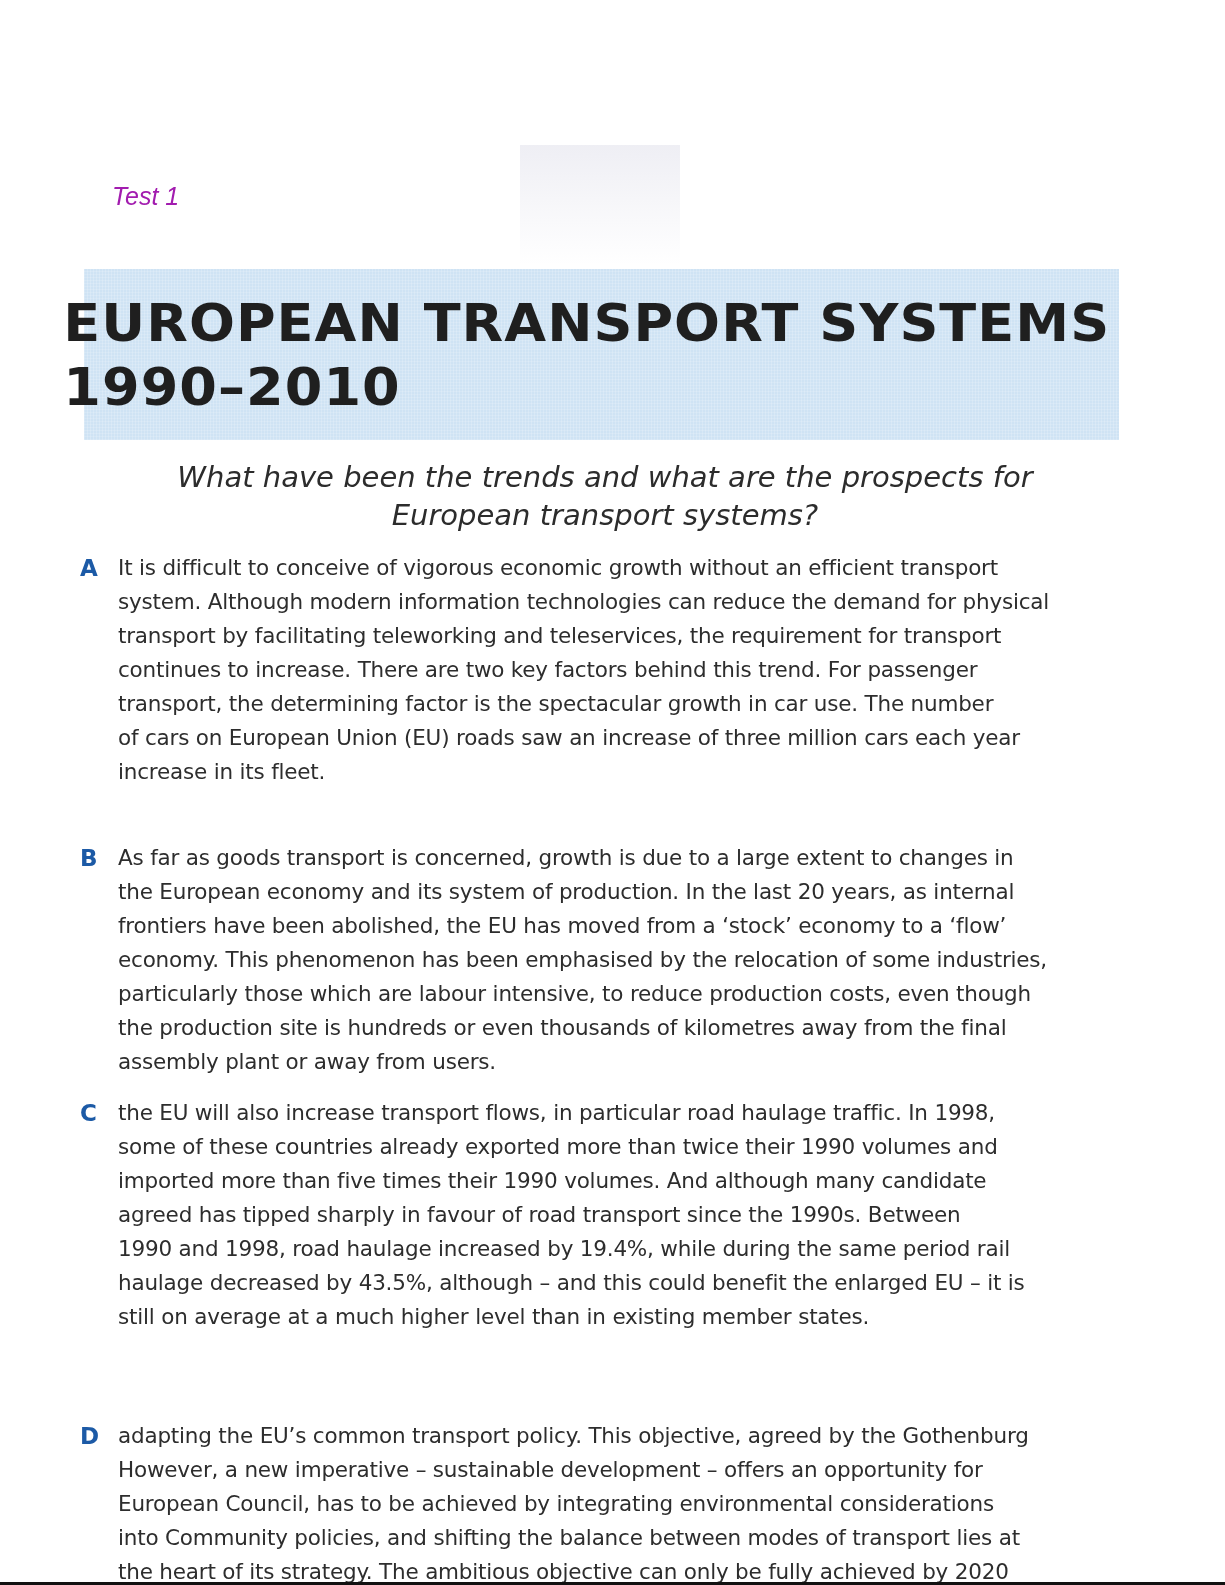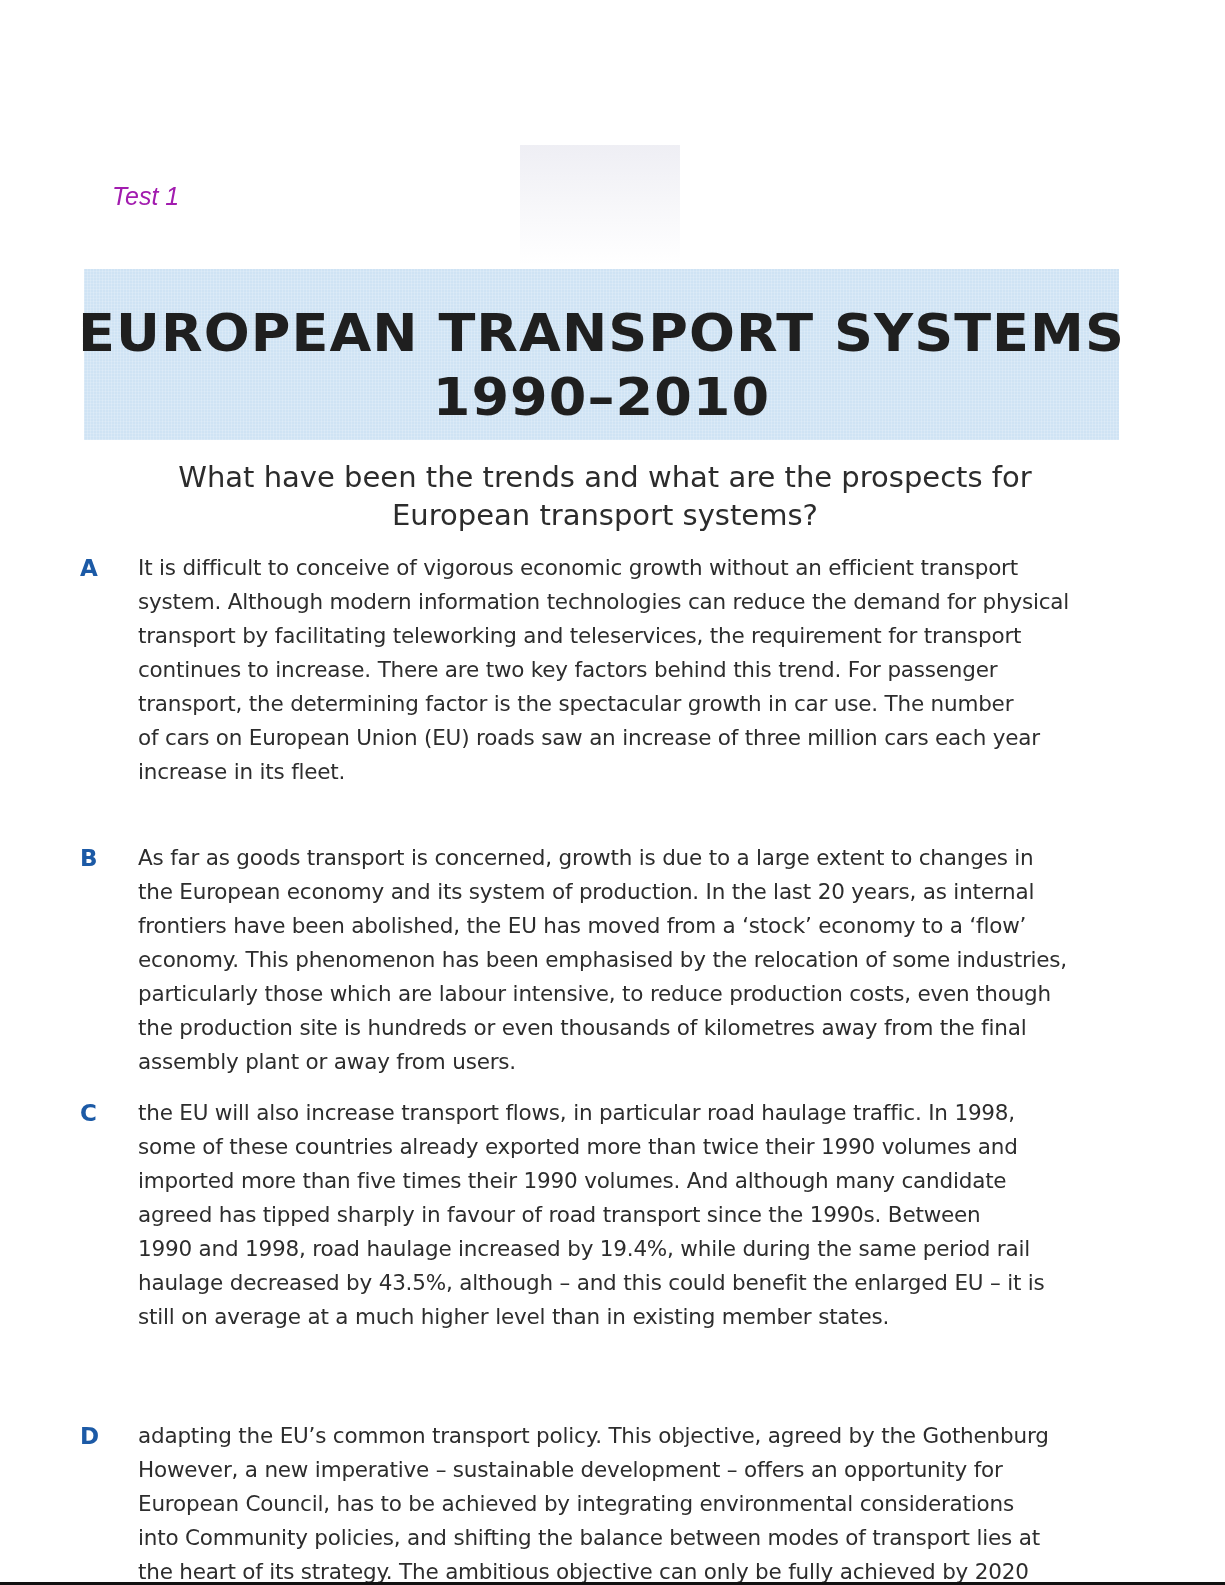--- a/index.html
+++ b/index.html
@@ -37,62 +37,62 @@
     .title-banner {
       position: absolute;
       left: 84px;
       top: 269px;
       width: 1035px;
       height: 171px;
       background-color: #cfe3f4;
       background-image:
         repeating-linear-gradient(90deg, rgba(255,255,255,0.18) 0 1px, rgba(255,255,255,0) 1px 3px),
         repeating-linear-gradient(0deg, rgba(255,255,255,0.14) 0 1px, rgba(255,255,255,0) 1px 3px);
-      text-align: center;
       box-sizing: border-box;
-      padding-top: 32px;
+      padding-top: 22px;
     }
     .title-line {
       font-family: "DejaVu Sans", sans-serif;
       font-weight: bold;
       font-size: 52px;
       line-height: 64px;
       letter-spacing: 1px;
       color: #1f1f1f;
       transform: scaleX(1.04);
       transform-origin: center;
     }
     .subtitle {
       position: absolute;
       left: 100px;
       top: 458px;
       width: 1010px;
       text-align: center;
       font-family: "DejaVu Sans", sans-serif;
+      font-style: italic;
       font-size: 29px;
       line-height: 38px;
       color: #2c2c2c;
     }
     .paragraph {
       position: absolute;
       left: 80px;
       width: 1045px;
     }
     .para-letter {
       position: absolute;
       left: 0;
       top: 0;
       font-family: "DejaVu Sans", sans-serif;
       font-weight: bold;
       font-size: 23px;
       line-height: 34px;
       color: #1c5aa6;
     }
     .para-text {
-      margin-left: 58px;
+      margin-left: 38px;
       font-family: "DejaVu Sans", sans-serif;
       font-size: 21.5px;
       line-height: 34px;
       color: #2d2d2d;
       letter-spacing: -0.2px;
     }
     .para-text .line {
       display: block;
       white-space: nowrap;
     }

